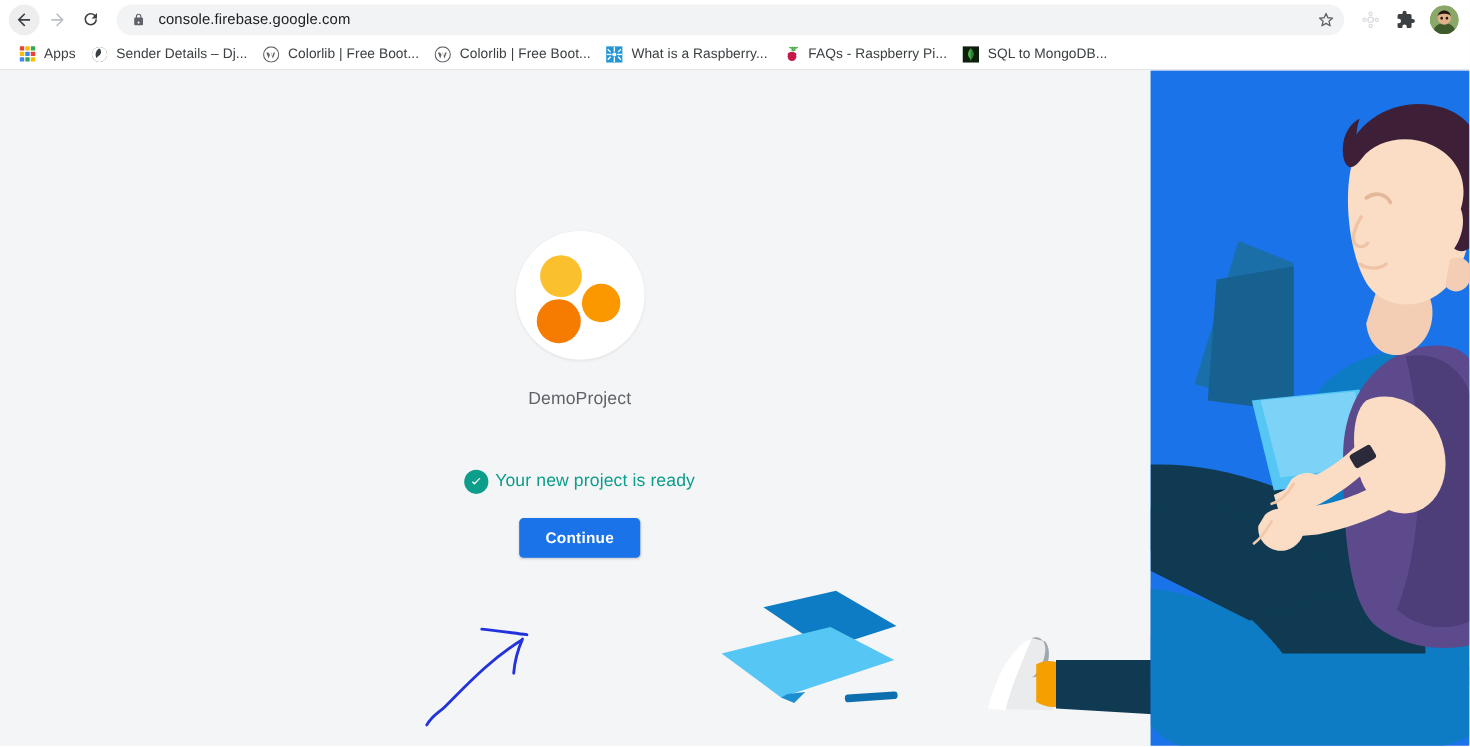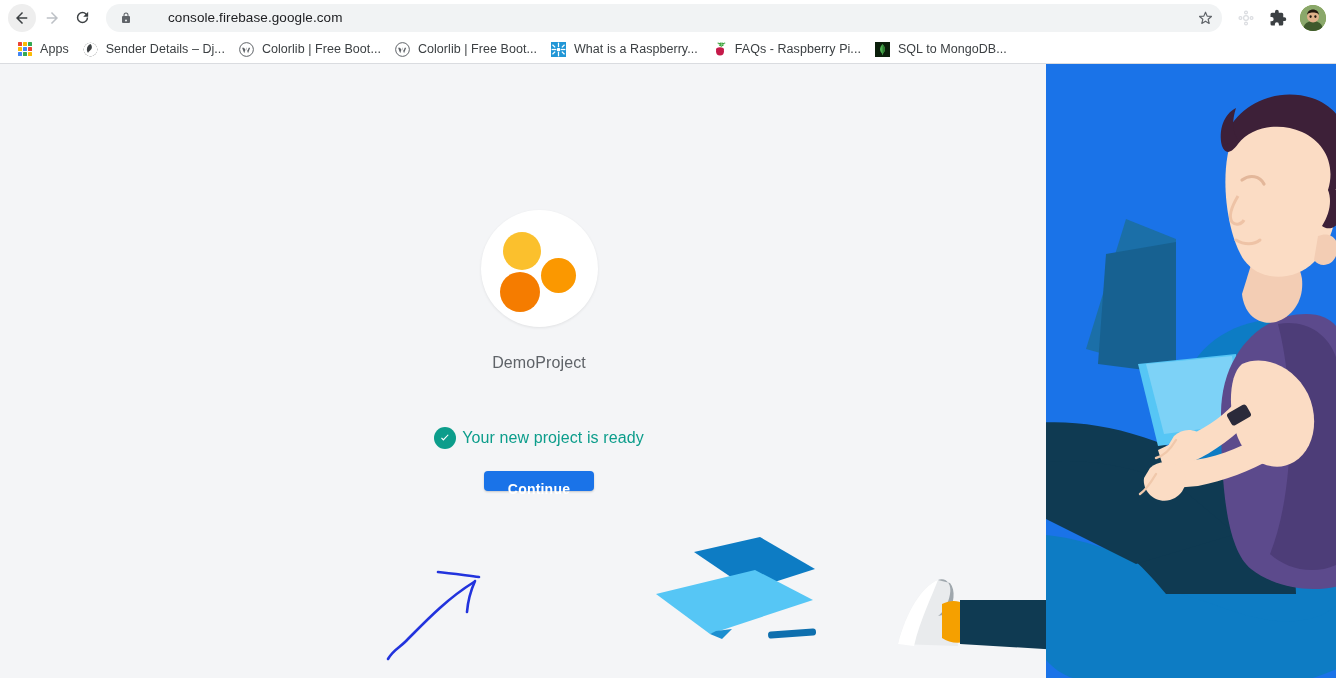--- a/index.html
+++ b/index.html
@@ -45,21 +45,20 @@
   .omnibox {
     flex: 1 1 auto;
     height: 28px;
     background: #f1f3f4;
     border-radius: 14px;
     display: flex;
     align-items: center;
     margin: 0 6px 0 8px;
     padding: 0 10px 0 14px;
     min-width: 0;
-    gap: 24px;
   }
   .lock-icon { flex: 0 0 auto; margin-right: 12px; display: flex; }
   .omnibox-url {
     font-size: 13.5px;
     color: #202124;
     white-space: nowrap;
     overflow: hidden;
     text-overflow: ellipsis;
     letter-spacing: 0.1px;
   }
@@ -156,21 +155,21 @@
   .left-pane {
     position: absolute;
     left: 0; top: 0;
     width: 1046px;
     height: 614px;
     background: #f4f5f7;
   }
 
   .center-col {
     position: absolute;
-    left: 16px;
+    left: 4px;
     top: 0;
     width: 1046px;
     display: flex;
     flex-direction: column;
     align-items: center;
   }
 
   .project-logo {
     width: 117px;
     height: 117px;
@@ -216,21 +215,21 @@
   .continue-btn {
     margin-top: 22px;
     background: #1a73e8;
     color: #ffffff;
     border: none;
     border-radius: 4px;
     font-size: 14px;
     font-weight: bold;
     font-family: "Liberation Sans", sans-serif;
     padding: 0 24px;
-    height: 20px;
+    height: 36px;
     line-height: 36px;
     letter-spacing: 0.2px;
     cursor: pointer;
     box-shadow: 0 1px 2px rgba(60,64,67,0.25);
     text-align: right;
   }
 
   
   .annotation {
     position: absolute;

